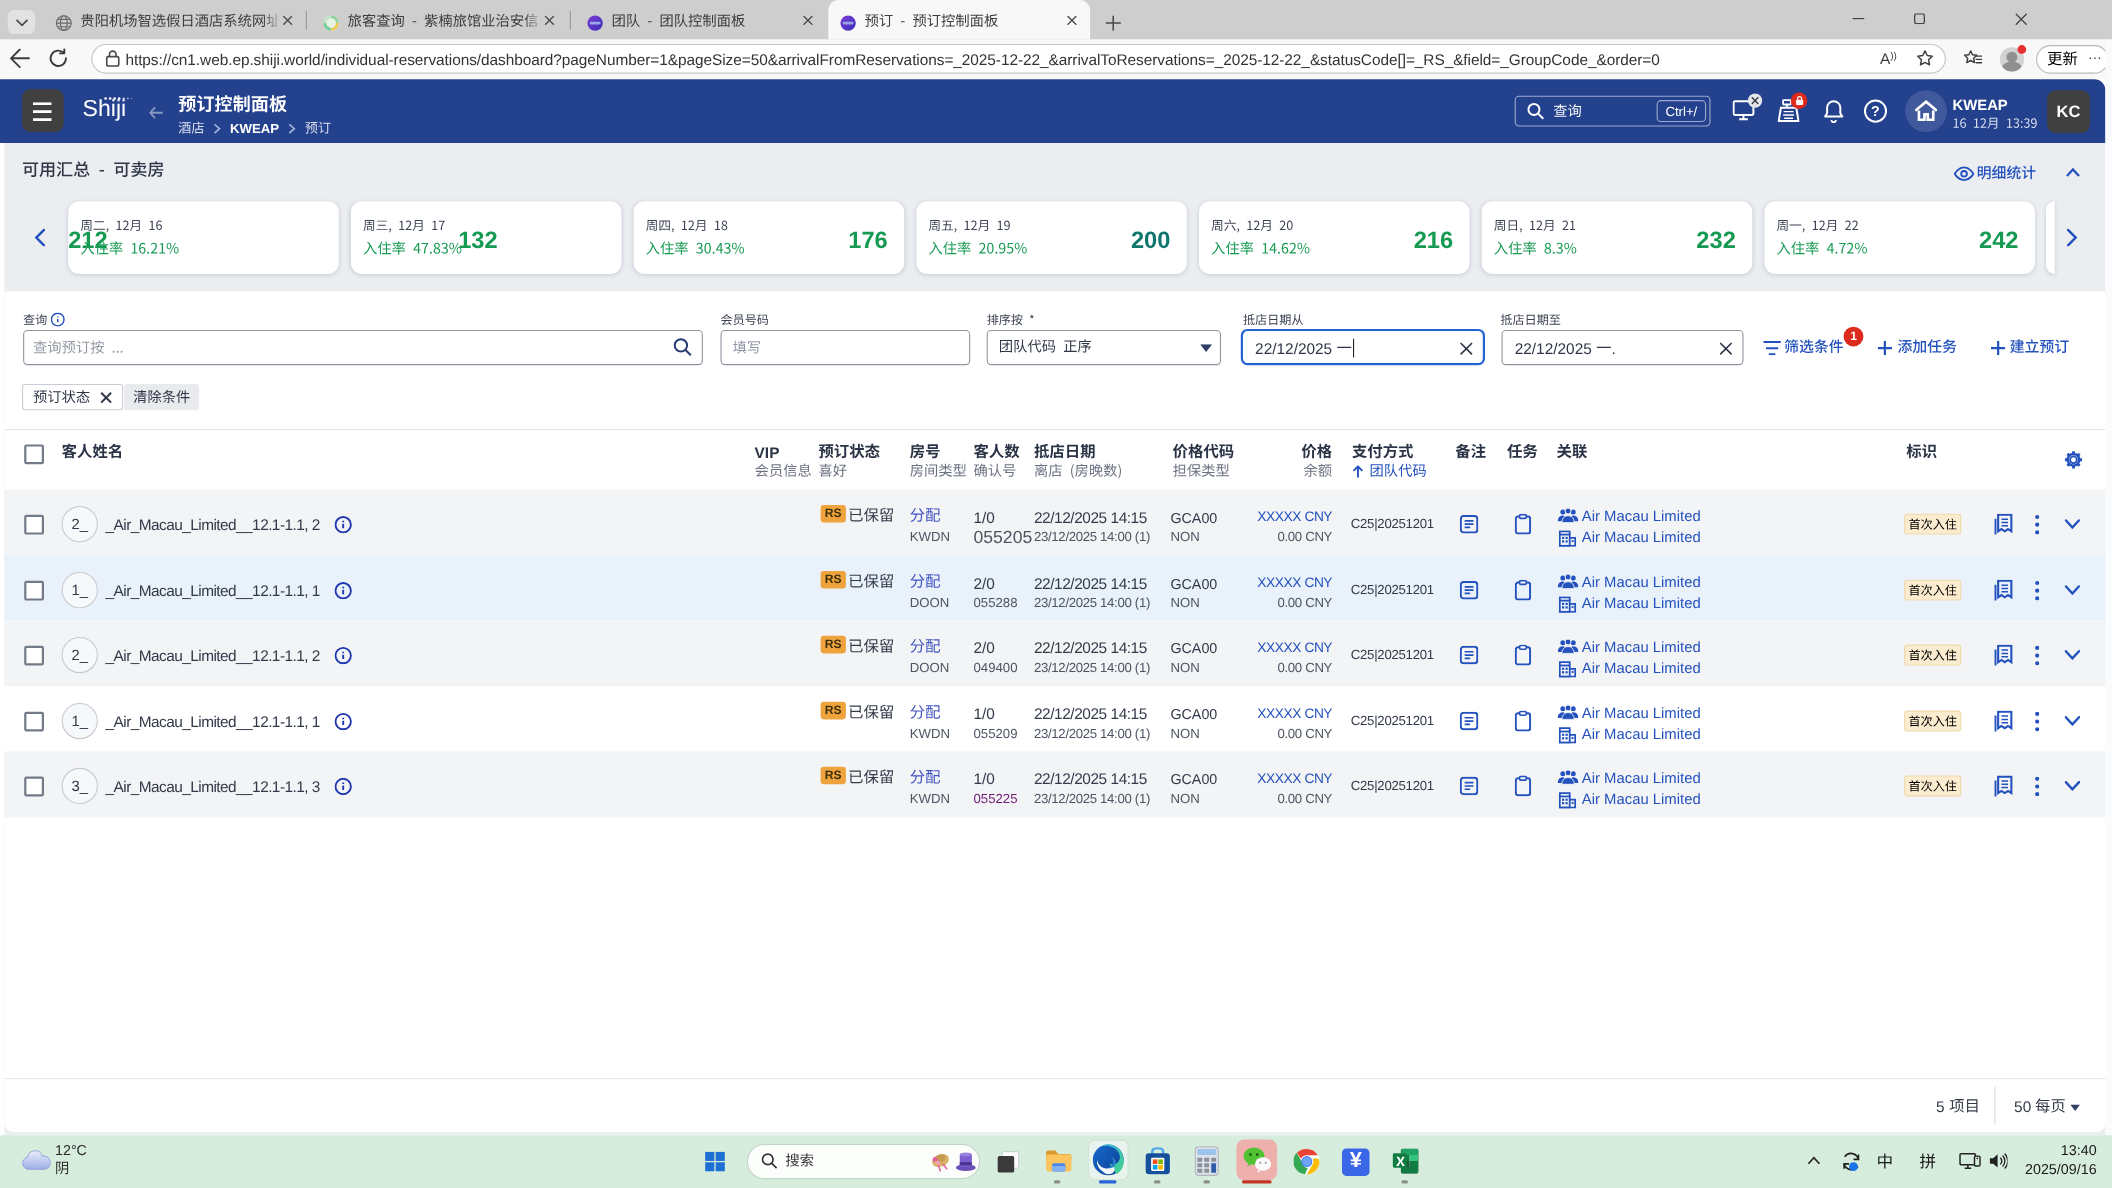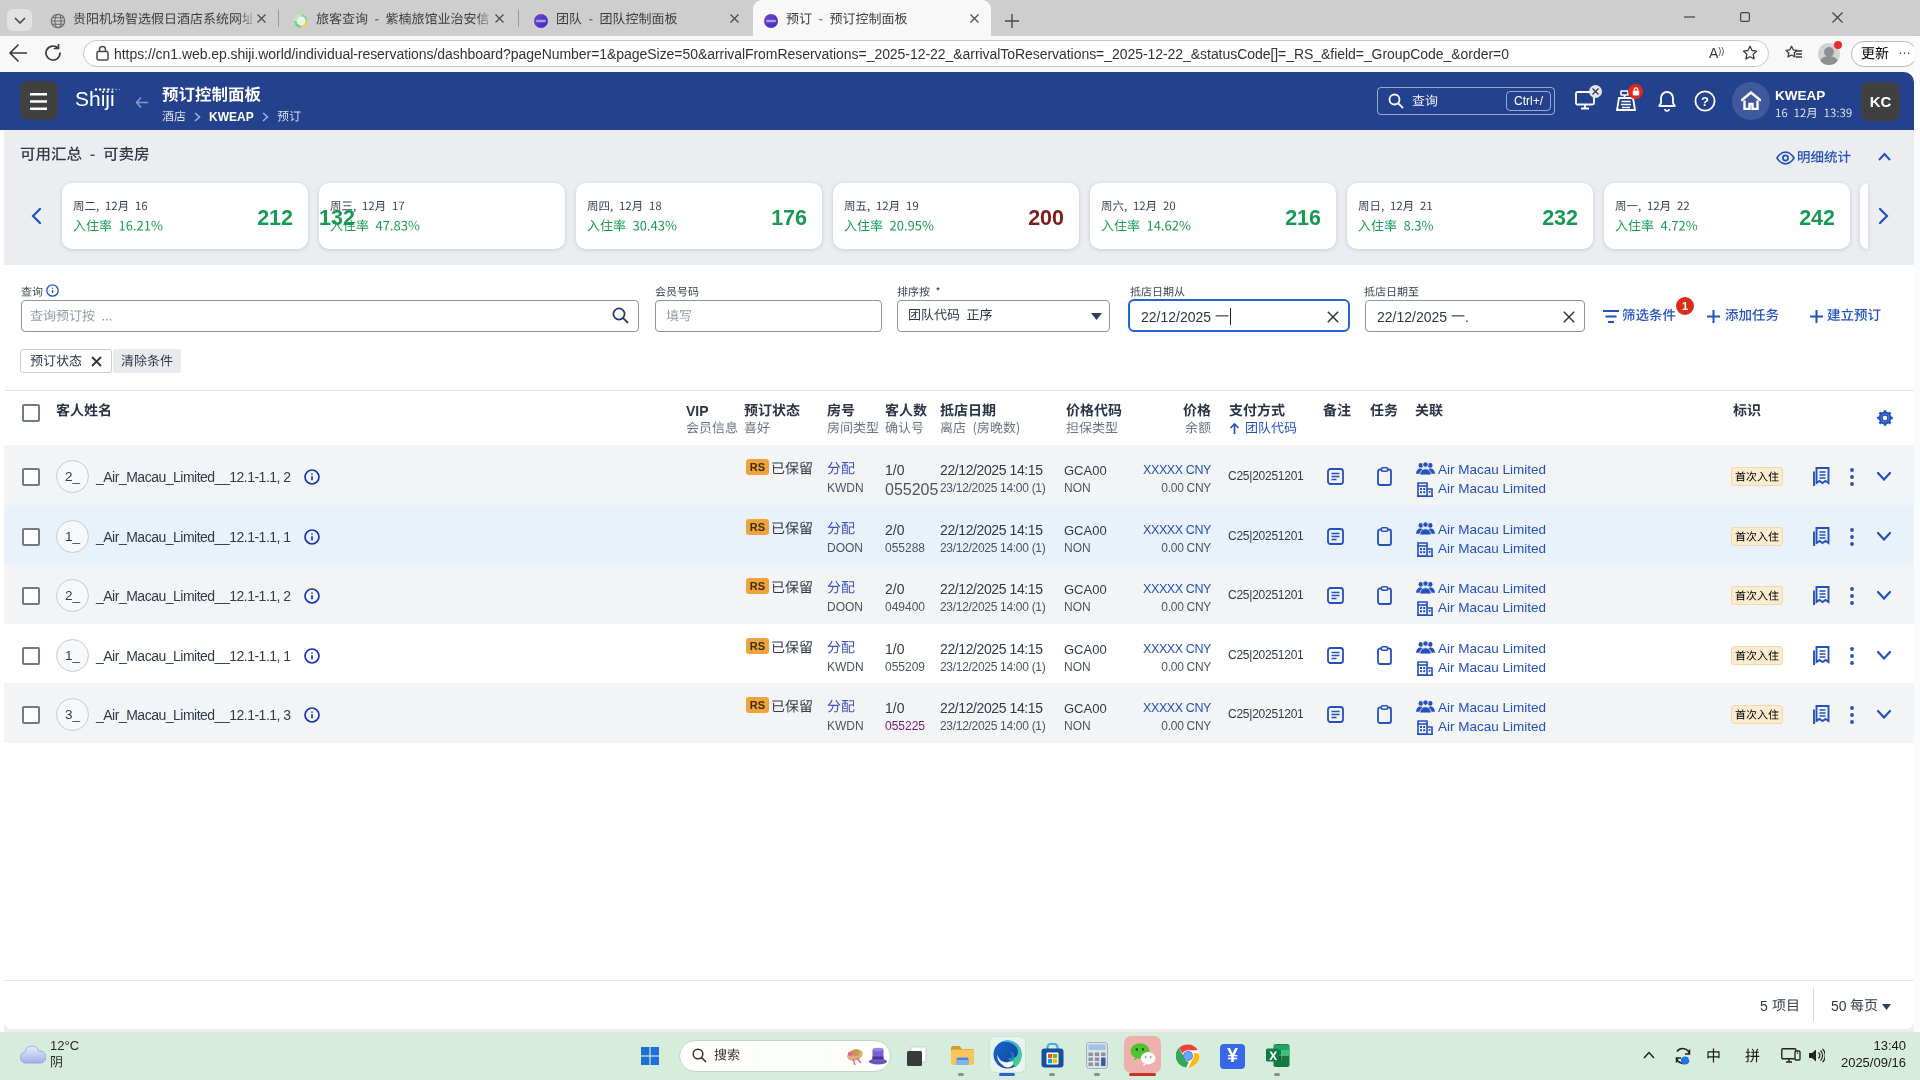--- a/index.html
+++ b/index.html
@@ -380,21 +380,21 @@
         <use href="#g69" x="1000"></use>
         <use href="#g70" x="2000"></use>
         <use href="#g47" x="3500"></use>
         <use href="#g48" x="4055"></use>
         <use href="#g71" x="4610"></use>
         <use href="#g49" x="4888"></use>
         <use href="#g47" x="5443"></use>
         <use href="#g72" x="5998"></use>
       </g>
     </svg></div>
-<div class="abs" style="left:62px;top:206px;width:231px;text-align:right;font-size:21.5px;font-weight:bold;color:#169a52">212</div>
+<div class="abs" style="left:62px;top:206px;width:231px;font-size:21.5px;font-weight:bold;color:#169a52">212</div>
 <div class="abs" style="left:330px;top:199px;color:#3c4354"><svg class="t" width="74.7" height="13" viewBox="0 0 74.7 13">
       <g fill="currentColor" transform="translate(0,10.12) scale(0.0115,-0.0115)">
         <use href="#g65" x="0"></use>
         <use href="#g73" x="1000"></use>
         <use href="#g67" x="2000"></use>
         <use href="#g47" x="2778"></use>
         <use href="#g49" x="3333"></use>
         <use href="#g50" x="3888"></use>
         <use href="#g47" x="5388"></use>
         <use href="#g74" x="5943"></use>
@@ -406,21 +406,21 @@
         <use href="#g69" x="1000"></use>
         <use href="#g70" x="2000"></use>
         <use href="#g75" x="3500"></use>
         <use href="#g74" x="4055"></use>
         <use href="#g71" x="4610"></use>
         <use href="#g76" x="4888"></use>
         <use href="#g51" x="5443"></use>
         <use href="#g72" x="5998"></use>
       </g>
     </svg></div>
-<div class="abs" style="left:319px;top:206px;width:231px;text-align:left;font-size:21.5px;font-weight:bold;color:#169a52">132</div>
+<div class="abs" style="left:319px;top:206px;width:231px;text-align:center;font-size:21.5px;font-weight:bold;color:#169a52">132</div>
 <div class="abs" style="left:587px;top:199px;color:#3c4354"><svg class="t" width="74.7" height="13" viewBox="0 0 74.7 13">
       <g fill="currentColor" transform="translate(0,10.12) scale(0.0115,-0.0115)">
         <use href="#g65" x="0"></use>
         <use href="#g77" x="1000"></use>
         <use href="#g67" x="2000"></use>
         <use href="#g47" x="2778"></use>
         <use href="#g49" x="3333"></use>
         <use href="#g50" x="3888"></use>
         <use href="#g47" x="5388"></use>
         <use href="#g76" x="5943"></use>
@@ -458,21 +458,21 @@
         <use href="#g69" x="1000"></use>
         <use href="#g70" x="2000"></use>
         <use href="#g49" x="3500"></use>
         <use href="#g78" x="4055"></use>
         <use href="#g71" x="4610"></use>
         <use href="#g53" x="4888"></use>
         <use href="#g80" x="5443"></use>
         <use href="#g72" x="5998"></use>
       </g>
     </svg></div>
-<div class="abs" style="left:833px;top:206px;width:231px;text-align:right;font-size:21.5px;font-weight:bold;color:#7f1d1d">200</div>
+<div class="abs" style="left:833px;top:206px;width:231px;text-align:right;font-size:21.5px;font-weight:bold;color:#0f766e">200</div>
 <div class="abs" style="left:1101px;top:199px;color:#3c4354"><svg class="t" width="74.7" height="13" viewBox="0 0 74.7 13">
       <g fill="currentColor" transform="translate(0,10.12) scale(0.0115,-0.0115)">
         <use href="#g65" x="0"></use>
         <use href="#g81" x="1000"></use>
         <use href="#g67" x="2000"></use>
         <use href="#g47" x="2778"></use>
         <use href="#g49" x="3333"></use>
         <use href="#g50" x="3888"></use>
         <use href="#g49" x="5388"></use>
         <use href="#g78" x="5943"></use>

